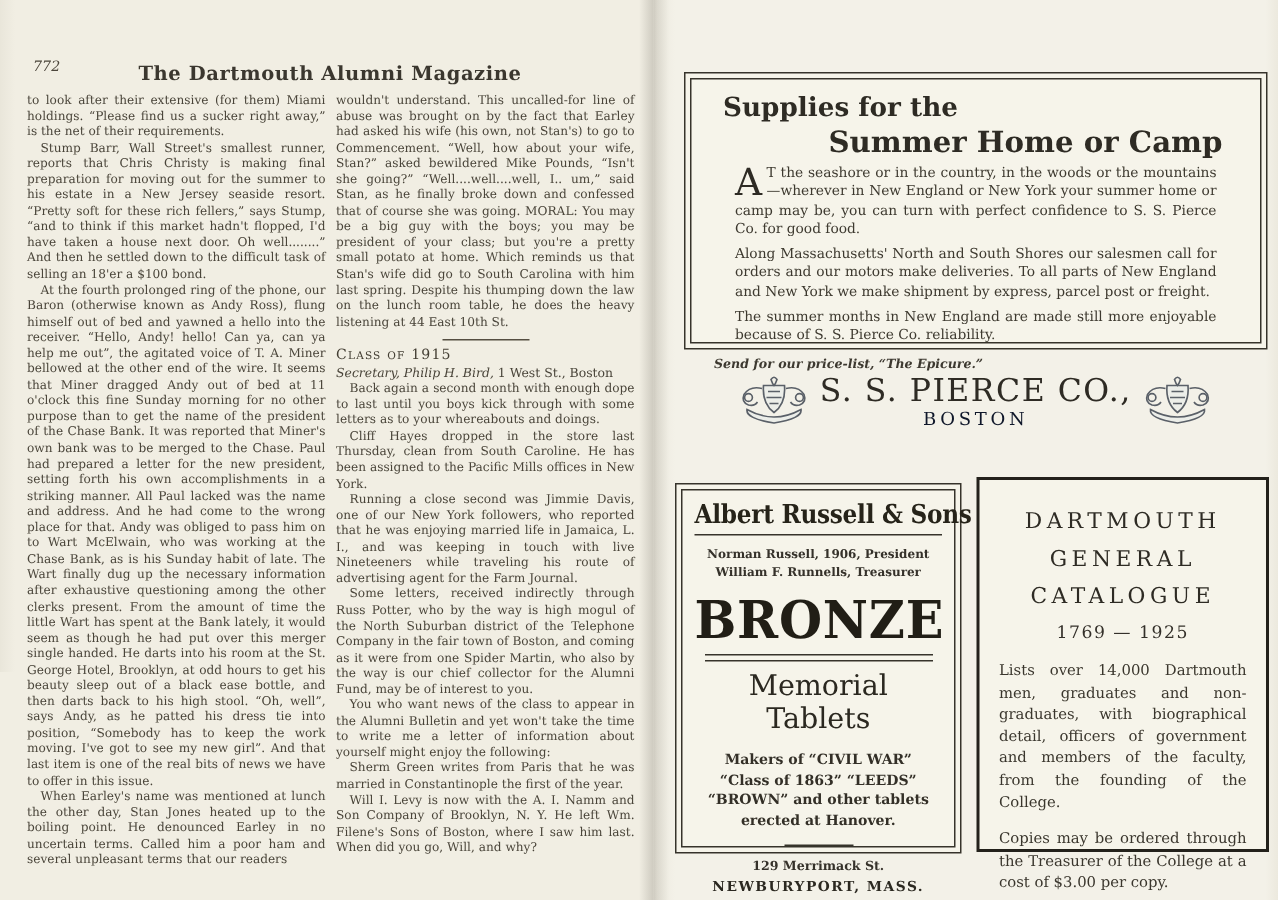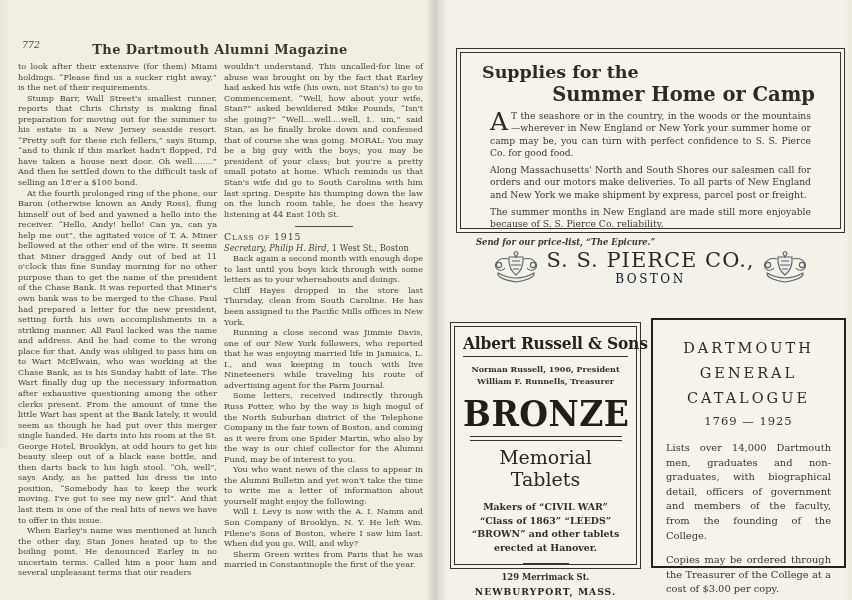--- a/index.html
+++ b/index.html
@@ -90,22 +90,22 @@
     <div class="col col2">
       <p>wouldn't understand.  This uncalled-for line of abuse was brought on by the fact that Earley had asked his wife (his own, not Stan's) to go to Commencement.  “Well, how about your wife, Stan?” asked bewildered Mike Pounds, “Isn't she going?”  “Well....well....well, I.. um,” said Stan, as he finally broke down and confessed that of course she was going. MORAL: You may be a big guy with the boys; you may be president of your class; but you're a pretty small potato at home.  Which reminds us that Stan's wife did go to South Carolina with him last spring.  Despite his thumping down the law on the lunch room table, he does the heavy listening at 44 East 10th St.</p>
       <hr class="rule-sm">
       <p class="class-head">Class of 1915</p>
       <p class="sec-line"><span class="it">Secretary, Philip H. Bird,</span><span> 1 West St., Boston</span></p>
       <p class="ind">Back again a second month with enough dope to last until you boys kick through with some letters as to your whereabouts and doings.</p>
       <p class="ind">Cliff Hayes dropped in the store last Thursday, clean from South Caroline.  He has been assigned to the Pacific Mills offices in New York.</p>
       <p class="ind">Running a close second was Jimmie Davis, one of our New York followers, who reported that he was enjoying married life in Jamaica, L. I., and was keeping in touch with live Nineteeners while traveling his route of advertising agent for the Farm Journal.</p>
       <p class="ind">Some letters, received indirectly through Russ Potter, who by the way is high mogul of the North Suburban district of the Telephone Company in the fair town of Boston, and coming as it were from one Spider Martin, who also by the way is our chief collector for the Alumni Fund, may be of interest to you.</p>
       <p class="ind">You who want news of the class to appear in the Alumni Bulletin and yet won't take the time to write me a letter of information about yourself might enjoy the following:</p>
+      <p class="ind">Sherm Green writes from Paris that he was married in Constantinople the first of the year.</p>
       <p class="ind">Will I. Levy is now with the A. I. Namm and Son Company of Brooklyn, N. Y.  He left Wm. Filene's Sons of Boston, where I saw him last.  When did you go, Will, and why?</p>
-      <p class="ind">Sherm Green writes from Paris that he was married in Constantinople the first of the year.</p>
     </div>
   </div>
 
   <div class="page-right"></div>
 
   <div class="ad ad-pierce dbl-border">
     <div class="inner"></div>
     <div class="pierce-body">
       <div class="pierce-t1">Supplies for the</div>
       <div class="pierce-t2">Summer Home or Camp</div>

